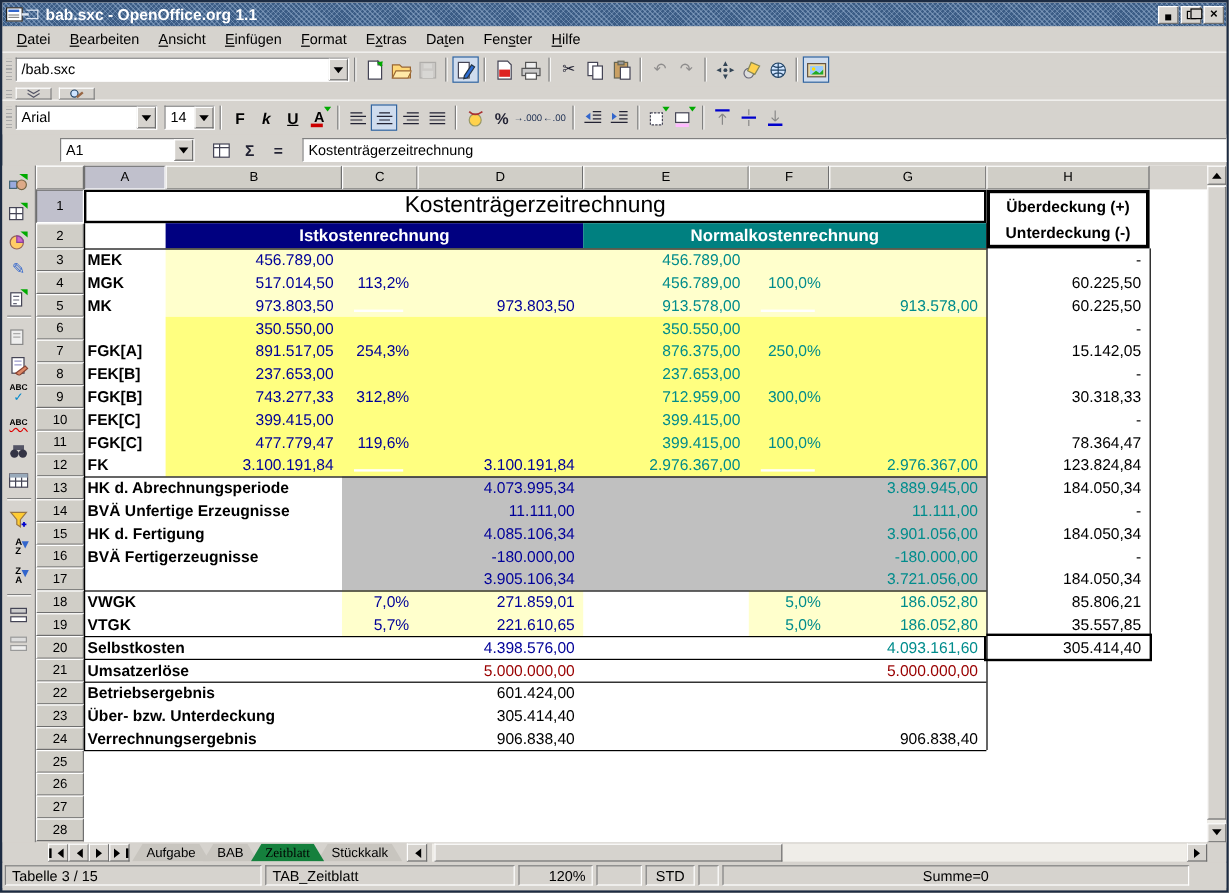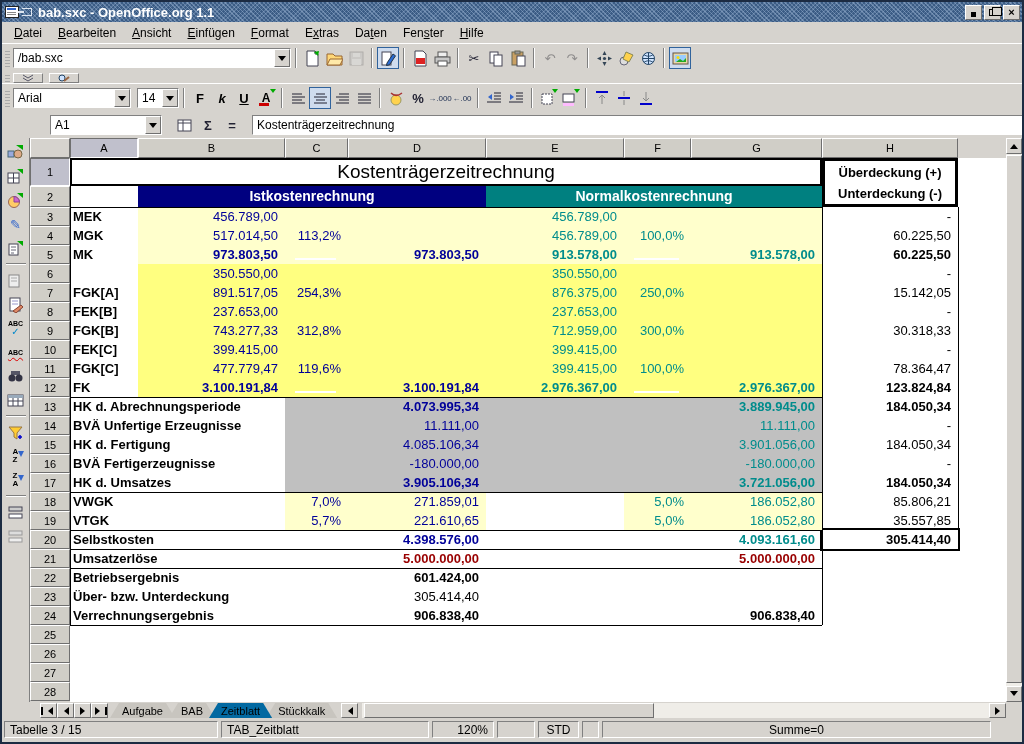--- a/index.html
+++ b/index.html
@@ -81,21 +81,21 @@
   .rowh{position:absolute;left:0;width:40px;background:#d0cec7;border:1px solid;border-color:#fff #6f6f6f #6f6f6f #fff;
     font-size:11px;display:flex;align-items:center;justify-content:center;color:#000;}
   .rowh.sel{background:#c0c0cc;border-color:#6f6f6f #fff #fff #6f6f6f;}
   .canvas{position:absolute;left:40px;top:20px;width:936px;height:544px;background:#fff;overflow:hidden;}
 
   .zone{position:absolute;}
   .cell{position:absolute;font-size:13px;text-align:right;padding-right:7px;white-space:nowrap;overflow:hidden;}
   .cell,.lbl{line-height:inherit;}
   .lbl{position:absolute;font-size:13px;font-weight:bold;color:#000;text-align:left;padding-left:3px;white-space:nowrap;}
   .c-navy{color:#000099;} .c-teal{color:#008c8c;} .c-red{color:#990000;} .c-black{color:#000000;}
-  .bold{font-weight:bold;padding-left:32px;}
+  .bold{font-weight:normal;padding-left:32px;}
   .bline{position:absolute;background:#000;}
   .wline{position:absolute;background:#fff;height:2px;}
 
   .blk-title{position:absolute;left:0;top:0;width:752px;height:28px;background:#fff;border:2px solid #000;
     text-align:center;font-size:19px;line-height:23px;color:#000;}
   .blk-ist{position:absolute;left:68px;top:28px;width:348px;height:21px;color:#fff;font-weight:bold;font-size:14px;
     text-align:center;line-height:21px;}
   .blk-normal{position:absolute;left:416px;top:28px;width:336px;height:21px;color:#fff;font-weight:bold;font-size:14px;
     text-align:center;line-height:21px;}
   .blk-hbox{position:absolute;left:752px;top:0;width:136px;height:49px;background:#fff;border:3px solid #000;
@@ -112,21 +112,21 @@
   .tri-right{width:0;height:0;border:4px solid transparent;border-left:5px solid #000;margin-left:3px;}
   .thumb{position:absolute;background:#d6d3ce;border:1px solid;border-color:#fff #6f6f6f #6f6f6f #fff;}
 
   
   .tabbar{position:absolute;left:0;top:700px;width:1020px;height:16px;background:#d6d3ce;display:flex;align-items:flex-end;}
   .tnav{width:17px;height:15px;background:#d6d3ce;border:1px solid;border-color:#fff #6f6f6f #6f6f6f #fff;
     display:flex;align-items:center;justify-content:center;flex:none;}
   .bar-edge{width:2px;height:8px;background:#000;margin-right:1px;}
   .tab{height:15px;padding:0 12px;font-size:11px;display:flex;align-items:center;background:#c8c5bf;color:#000;
     clip-path:polygon(9px 0,calc(100% - 9px) 0,100% 100%,0 100%);margin-left:-6px;flex:none;}
-  .tab.active{background:#0369a1;font-weight:normal;z-index:2;}
+  .tab.active{background:#15803d;font-weight:normal;z-index:2;font-family:Liberation Serif, serif;}
   .hscroll{flex:1;height:15px;background:#efede8;position:relative;margin-left:4px;}
 
   
   .statusbar{position:absolute;left:0;top:717px;width:1020px;height:21px;background:#d6d3ce;
     display:flex;align-items:center;gap:3px;padding:0 2px;}
   .sfield{height:17px;border:1px solid;border-color:#808080 #fff #fff #808080;font-size:12px;color:#000;
     display:flex;align-items:center;padding:0 5px;white-space:nowrap;overflow:hidden;}
 
   svg{display:block;}
 </style>
@@ -633,21 +633,20 @@
           <div class="cell c-teal" style="left: 621px; width: 131px; top: 258px; height: 19px; line-height: 19px;">11.111,00</div>
           <div class="cell c-black" style="left: 752px; width: 136px; top: 258px; height: 19px; line-height: 19px;">-</div>
           <div class="lbl" style="top: 277px; width: 212px; left: 0px; height: 19px; line-height: 19px;">HK d. Fertigung</div>
           <div class="cell c-navy" style="left: 278px; width: 138px; top: 277px; height: 19px; line-height: 19px;">4.085.106,34</div>
           <div class="cell c-teal" style="left: 621px; width: 131px; top: 277px; height: 19px; line-height: 19px;">3.901.056,00</div>
           <div class="cell c-black" style="left: 752px; width: 136px; top: 277px; height: 19px; line-height: 19px;">184.050,34</div>
           <div class="lbl" style="top: 296px; width: 212px; left: 0px; height: 19px; line-height: 19px;">BVÄ Fertigerzeugnisse</div>
           <div class="cell c-navy" style="left: 278px; width: 138px; top: 296px; height: 19px; line-height: 19px;">-180.000,00</div>
           <div class="cell c-teal" style="left: 621px; width: 131px; top: 296px; height: 19px; line-height: 19px;">-180.000,00</div>
           <div class="cell c-black" style="left: 752px; width: 136px; top: 296px; height: 19px; line-height: 19px;">-</div>
-          <div class="lbl" style="top: 315px; width: 212px; left: 0px; height: 19px; line-height: 19px;">HK d. Umsatzes</div>
           <div class="cell c-navy bold" style="left: 278px; width: 138px; top: 315px; height: 19px; line-height: 19px;">3.905.106,34</div>
           <div class="cell c-teal bold" style="left: 621px; width: 131px; top: 315px; height: 19px; line-height: 19px;">3.721.056,00</div>
           <div class="cell c-black bold" style="left: 752px; width: 136px; top: 315px; height: 19px; line-height: 19px;">184.050,34</div>
           <div class="lbl" style="top: 334px; width: 212px; left: 0px; height: 19px; line-height: 19px;">VWGK</div>
           <div class="cell c-navy" style="left: 215px; width: 63px; top: 334px; height: 19px; line-height: 19px;">7,0%</div>
           <div class="cell c-navy" style="left: 278px; width: 138px; top: 334px; height: 19px; line-height: 19px;">271.859,01</div>
           <div class="cell c-teal" style="left: 554px; width: 67px; top: 334px; height: 19px; line-height: 19px;">5,0%</div>
           <div class="cell c-teal" style="left: 621px; width: 131px; top: 334px; height: 19px; line-height: 19px;">186.052,80</div>
           <div class="cell c-black" style="left: 752px; width: 136px; top: 334px; height: 19px; line-height: 19px;">85.806,21</div>
           <div class="lbl" style="top: 353px; width: 212px; left: 0px; height: 19px; line-height: 19px;">VTGK</div>

